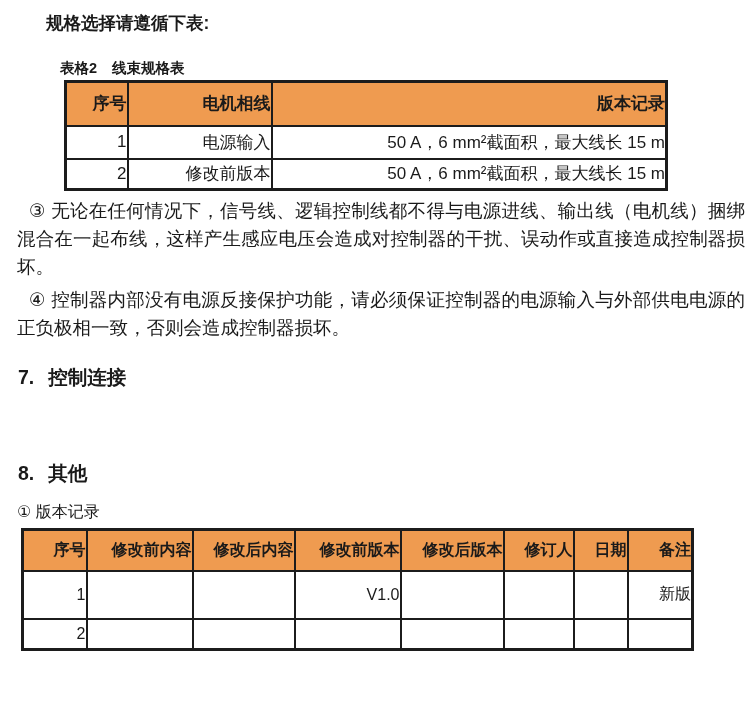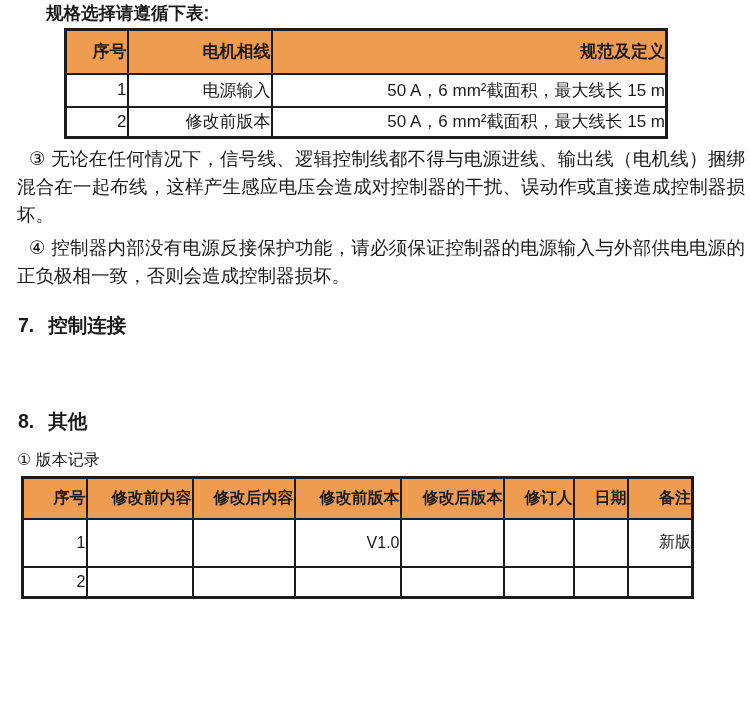--- a/index.html
+++ b/index.html
@@ -11,21 +11,21 @@
   *{box-sizing:border-box;margin:0;padding:0;}
   html,body{width:750px;height:709px;overflow:hidden;}
   body{
     background:var(--bg);
     color:var(--text);
     font-family:"Liberation Sans","DejaVu Sans",sans-serif;
   }
   .page{position:relative;width:750px;height:709px;}
 
   .intro{
-    padding-top:2px;
+    padding-top:12px;
     margin-left:46px;
     font-size:17.5px;
     line-height:22px;
     font-weight:700;
   }
   .caption{
     margin-top:27px;
     margin-left:60px;
     font-size:14.5px;
     line-height:15px;
@@ -105,32 +105,35 @@
   .t2 tbody tr:nth-child(1){height:48px;}
   .t2 tbody tr:nth-child(2){height:31px;}
 </style>
 </head>
 <body>
 
 <div class="page">
 
   <p class="intro">规格选择请遵循下表:</p>
 
+  <p class="caption">
+    <span class="cap-label">表格2</span><span>线束规格表</span>
+  </p>
 
   <table class="t1">
     <colgroup>
         <col class="c1">
         <col class="c2">
         <col class="c3">
       </colgroup>
   <thead>
         <tr>
           <th>序号</th>
           <th>电机相线</th>
-          <th>规范及定义</th>
+          <th>版本记录</th>
         </tr>
       </thead>
       <tbody>
         <tr>
           <td>1</td>
           <td>电源输入</td>
           <td>50 A，6 mm²截面积，最大线长 15 m</td>
         </tr>
         <tr>
           <td>2</td>

